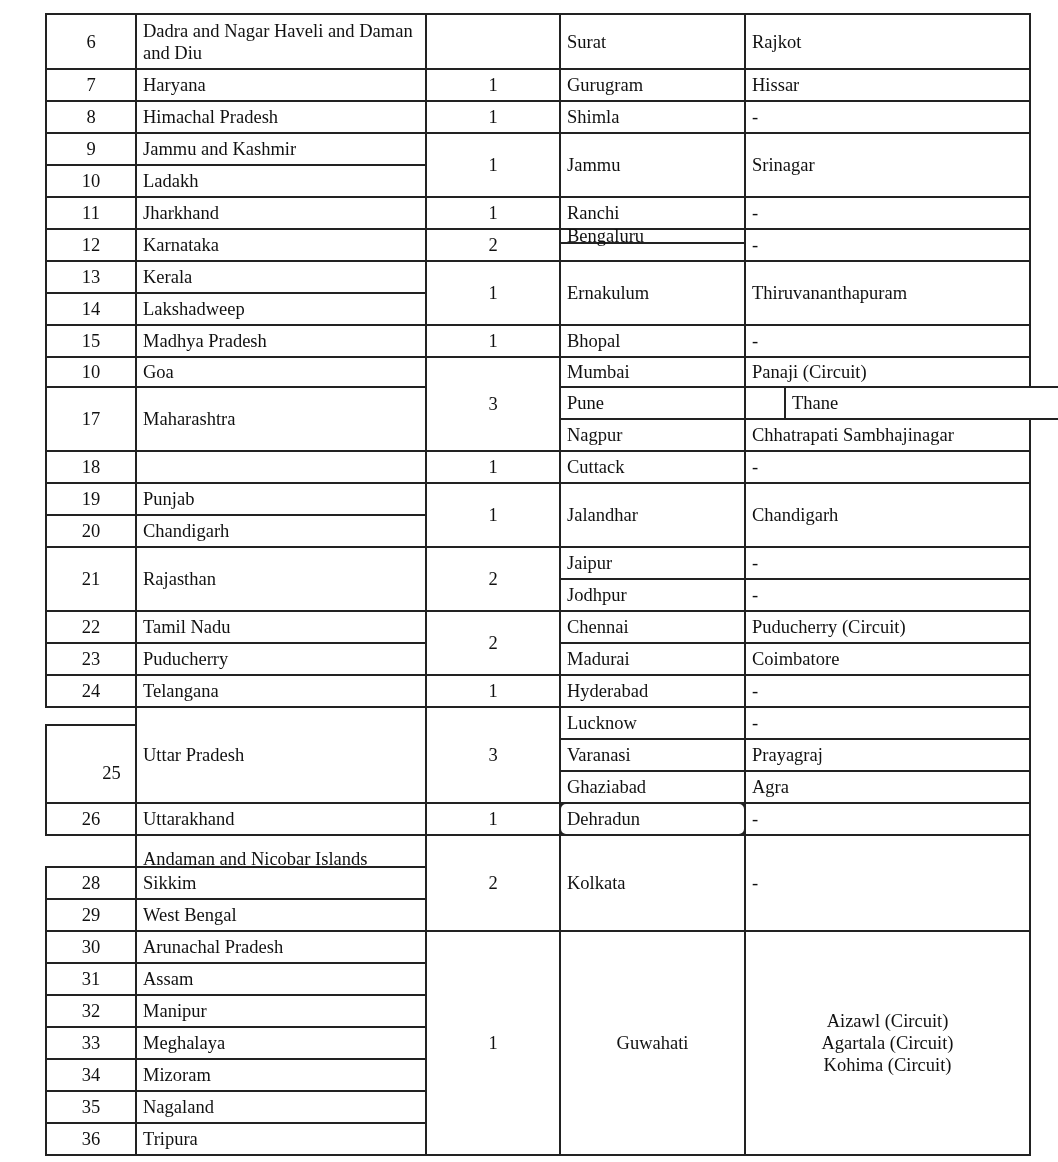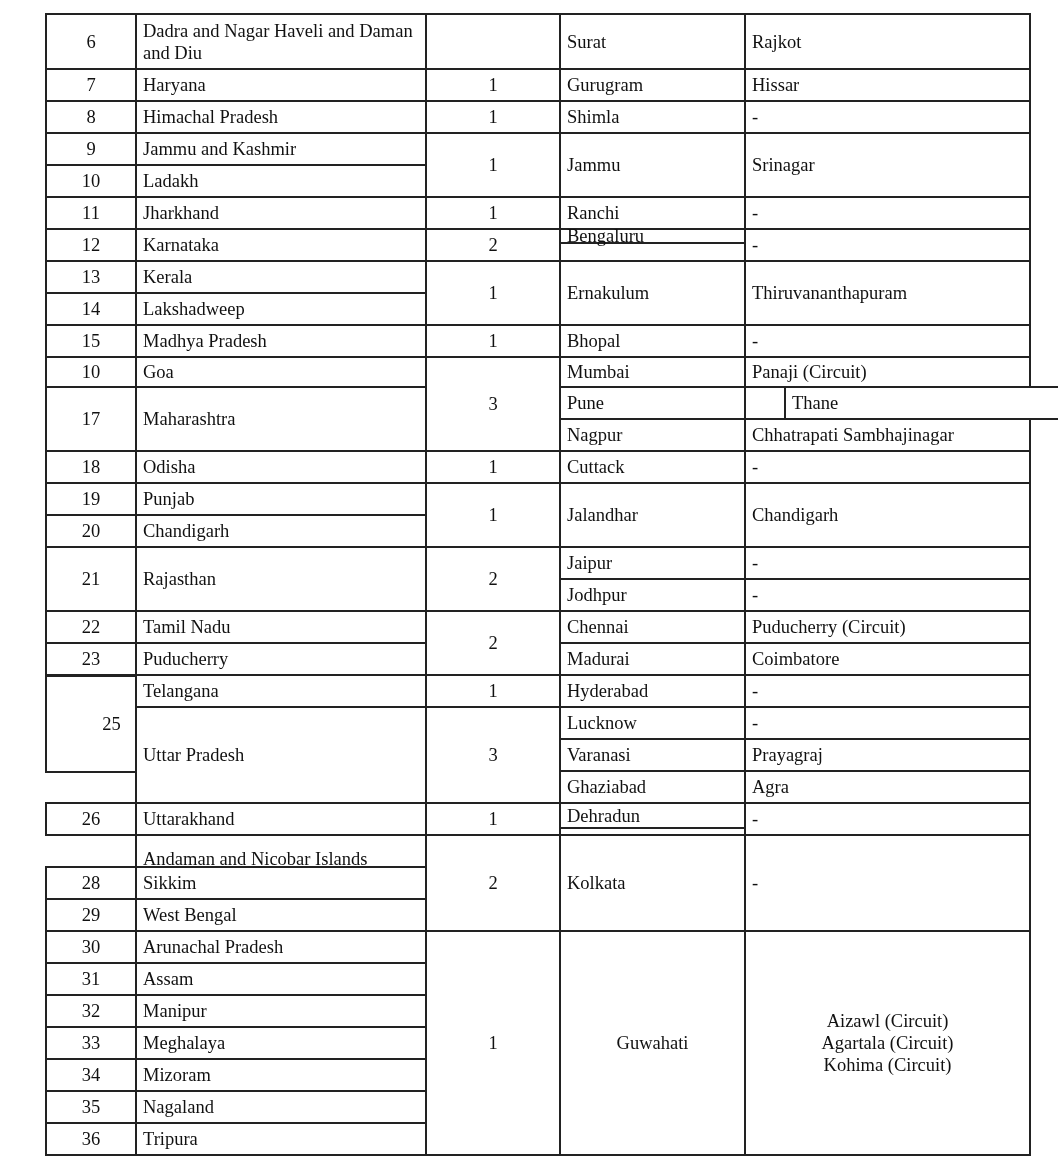--- a/index.html
+++ b/index.html
@@ -35,34 +35,33 @@
     <div class="cell" style="left: 135px; width: 292px; top: 260px; height: 34px;">Kerala</div>
     <div class="cell center" style="left: 45px; width: 92px; top: 292px; height: 34px;">14</div>
     <div class="cell" style="left: 135px; width: 292px; top: 292px; height: 34px;">Lakshadweep</div>
     <div class="cell center" style="left: 45px; width: 92px; top: 324px; height: 34px;">15</div>
     <div class="cell" style="left: 135px; width: 292px; top: 324px; height: 34px;">Madhya Pradesh</div>
     <div class="cell center" style="left: 45px; width: 92px; top: 356px; height: 32px;">10</div>
     <div class="cell" style="left: 135px; width: 292px; top: 356px; height: 32px;">Goa</div>
     <div class="cell center" style="left: 45px; width: 92px; top: 386px; height: 66px;">17</div>
     <div class="cell" style="left: 135px; width: 292px; top: 386px; height: 66px;">Maharashtra</div>
     <div class="cell center" style="left: 45px; width: 92px; top: 450px; height: 34px;">18</div>
-    <div class="cell" style="left: 135px; width: 292px; top: 450px; height: 34px;">Odisha</div>
     <div class="cell center" style="left: 45px; width: 92px; top: 482px; height: 34px;">19</div>
     <div class="cell" style="left: 135px; width: 292px; top: 482px; height: 34px;">Punjab</div>
     <div class="cell center" style="left: 45px; width: 92px; top: 514px; height: 34px;">20</div>
     <div class="cell" style="left: 135px; width: 292px; top: 514px; height: 34px;">Chandigarh</div>
     <div class="cell center" style="left: 45px; width: 92px; top: 546px; height: 66px;">21</div>
     <div class="cell" style="left: 135px; width: 292px; top: 546px; height: 66px;">Rajasthan</div>
     <div class="cell center" style="left: 45px; width: 92px; top: 610px; height: 34px;">22</div>
     <div class="cell" style="left: 135px; width: 292px; top: 610px; height: 34px;">Tamil Nadu</div>
     <div class="cell center" style="left: 45px; width: 92px; top: 642px; height: 34px;">23</div>
     <div class="cell" style="left: 135px; width: 292px; top: 642px; height: 34px;">Puducherry</div>
     <div class="cell center" style="left: 45px; width: 92px; top: 674px; height: 34px;">24</div>
     <div class="cell" style="left: 135px; width: 292px; top: 674px; height: 34px;">Telangana</div>
-    <div class="cell center" style="left: 45px; width: 92px; top: 675px; height: 98px; padding-left: 47px;">25</div>
+    <div class="cell center" style="left: 45px; width: 92px; top: 724px; height: 98px; padding-left: 47px;">25</div>
     <div class="cell" style="left: 135px; width: 292px; top: 706px; height: 98px;">Uttar Pradesh</div>
     <div class="cell center" style="left: 45px; width: 92px; top: 802px; height: 34px;">26</div>
     <div class="cell" style="left: 135px; width: 292px; top: 802px; height: 34px;">Uttarakhand</div>
     <div class="cell center" style="left: 45px; width: 72px; top: 882px; height: 34px;">27</div>
     <div class="cell" style="left: 135px; width: 292px; top: 834px; height: 50px;">Andaman and Nicobar Islands</div>
     <div class="cell center" style="left: 45px; width: 92px; top: 866px; height: 34px;">28</div>
     <div class="cell" style="left: 135px; width: 292px; top: 866px; height: 34px;">Sikkim</div>
     <div class="cell center" style="left: 45px; width: 92px; top: 898px; height: 34px;">29</div>
     <div class="cell" style="left: 135px; width: 292px; top: 898px; height: 34px;">West Bengal</div>
     <div class="cell center" style="left: 45px; width: 92px; top: 930px; height: 34px;">30</div>
@@ -111,21 +110,21 @@
     <div class="cell" style="left: 559px; width: 187px; top: 450px; height: 34px;">Cuttack</div>
     <div class="cell" style="left: 559px; width: 187px; top: 482px; height: 66px;">Jalandhar</div>
     <div class="cell" style="left: 559px; width: 187px; top: 546px; height: 34px;">Jaipur</div>
     <div class="cell" style="left: 559px; width: 187px; top: 578px; height: 34px;">Jodhpur</div>
     <div class="cell" style="left: 559px; width: 187px; top: 610px; height: 34px;">Chennai</div>
     <div class="cell" style="left: 559px; width: 187px; top: 642px; height: 34px;">Madurai</div>
     <div class="cell" style="left: 559px; width: 187px; top: 674px; height: 34px;">Hyderabad</div>
     <div class="cell" style="left: 559px; width: 187px; top: 706px; height: 34px;">Lucknow</div>
     <div class="cell" style="left: 559px; width: 187px; top: 738px; height: 34px;">Varanasi</div>
     <div class="cell" style="left: 559px; width: 187px; top: 770px; height: 34px;">Ghaziabad</div>
-    <div class="cell" style="left: 559px; width: 187px; top: 802px; height: 27px;">Dehradun</div>
+    <div class="cell" style="left: 559px; width: 187px; top: 802px; height: 34px; border-radius: 7px;">Dehradun</div>
     <div class="cell" style="left: 559px; width: 187px; top: 834px; height: 98px;">Kolkata</div>
     <div class="cell center" style="left: 559px; width: 187px; top: 930px; height: 226px;">Guwahati</div>
     <div class="cell" style="left: 744px; width: 287px; top: 13px; height: 57px;">Rajkot</div>
     <div class="cell" style="left: 744px; width: 287px; top: 68px; height: 34px;">Hissar</div>
     <div class="cell" style="left: 744px; width: 287px; top: 100px; height: 34px;">-</div>
     <div class="cell" style="left: 744px; width: 287px; top: 132px; height: 66px;">Srinagar</div>
     <div class="cell" style="left: 744px; width: 287px; top: 196px; height: 34px;">-</div>
     <div class="cell" style="left: 744px; width: 287px; top: 228px; height: 34px;">-</div>
     <div class="cell" style="left: 744px; width: 287px; top: 260px; height: 66px;">Thiruvananthapuram</div>
     <div class="cell" style="left: 744px; width: 287px; top: 324px; height: 34px;">-</div>

